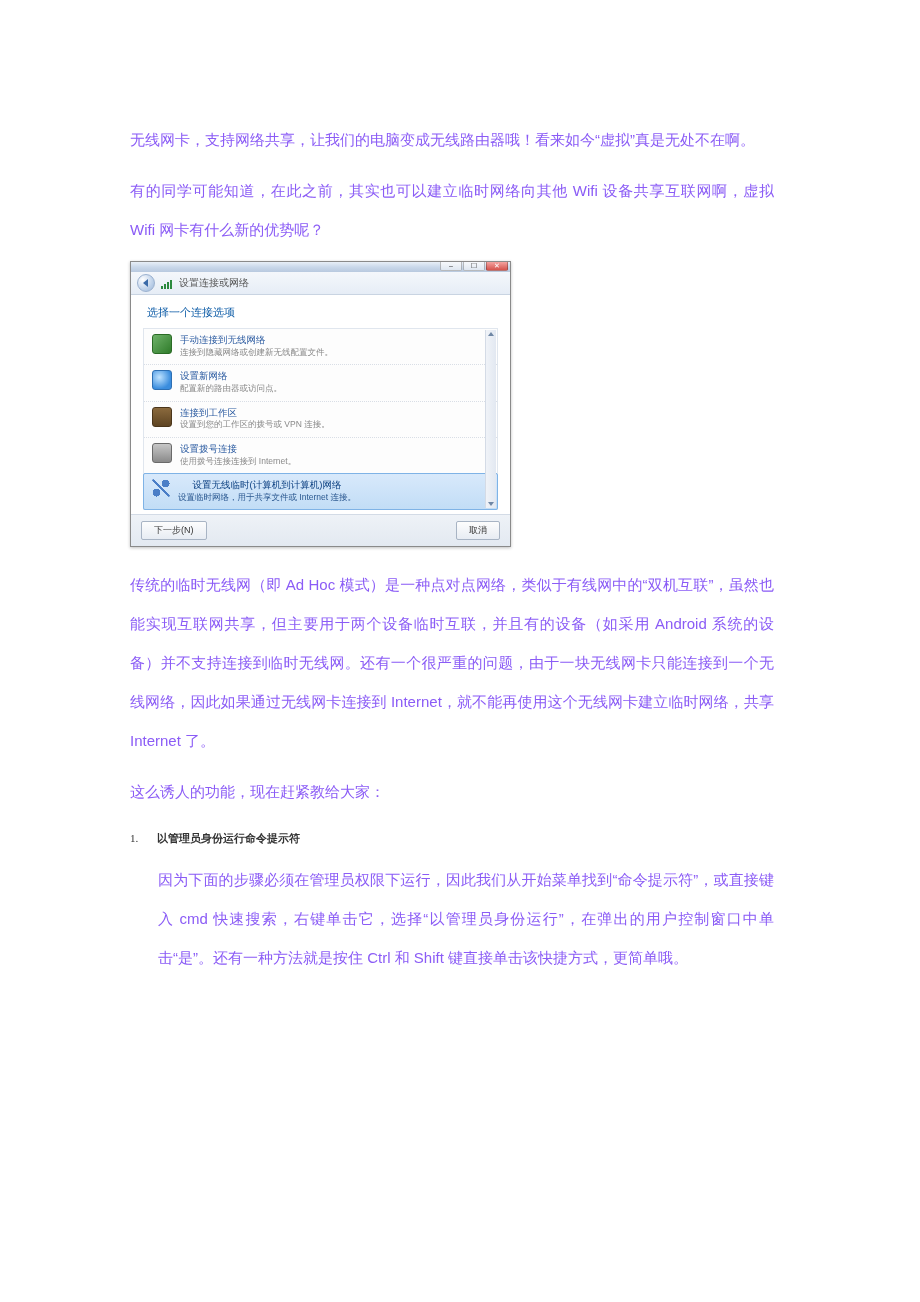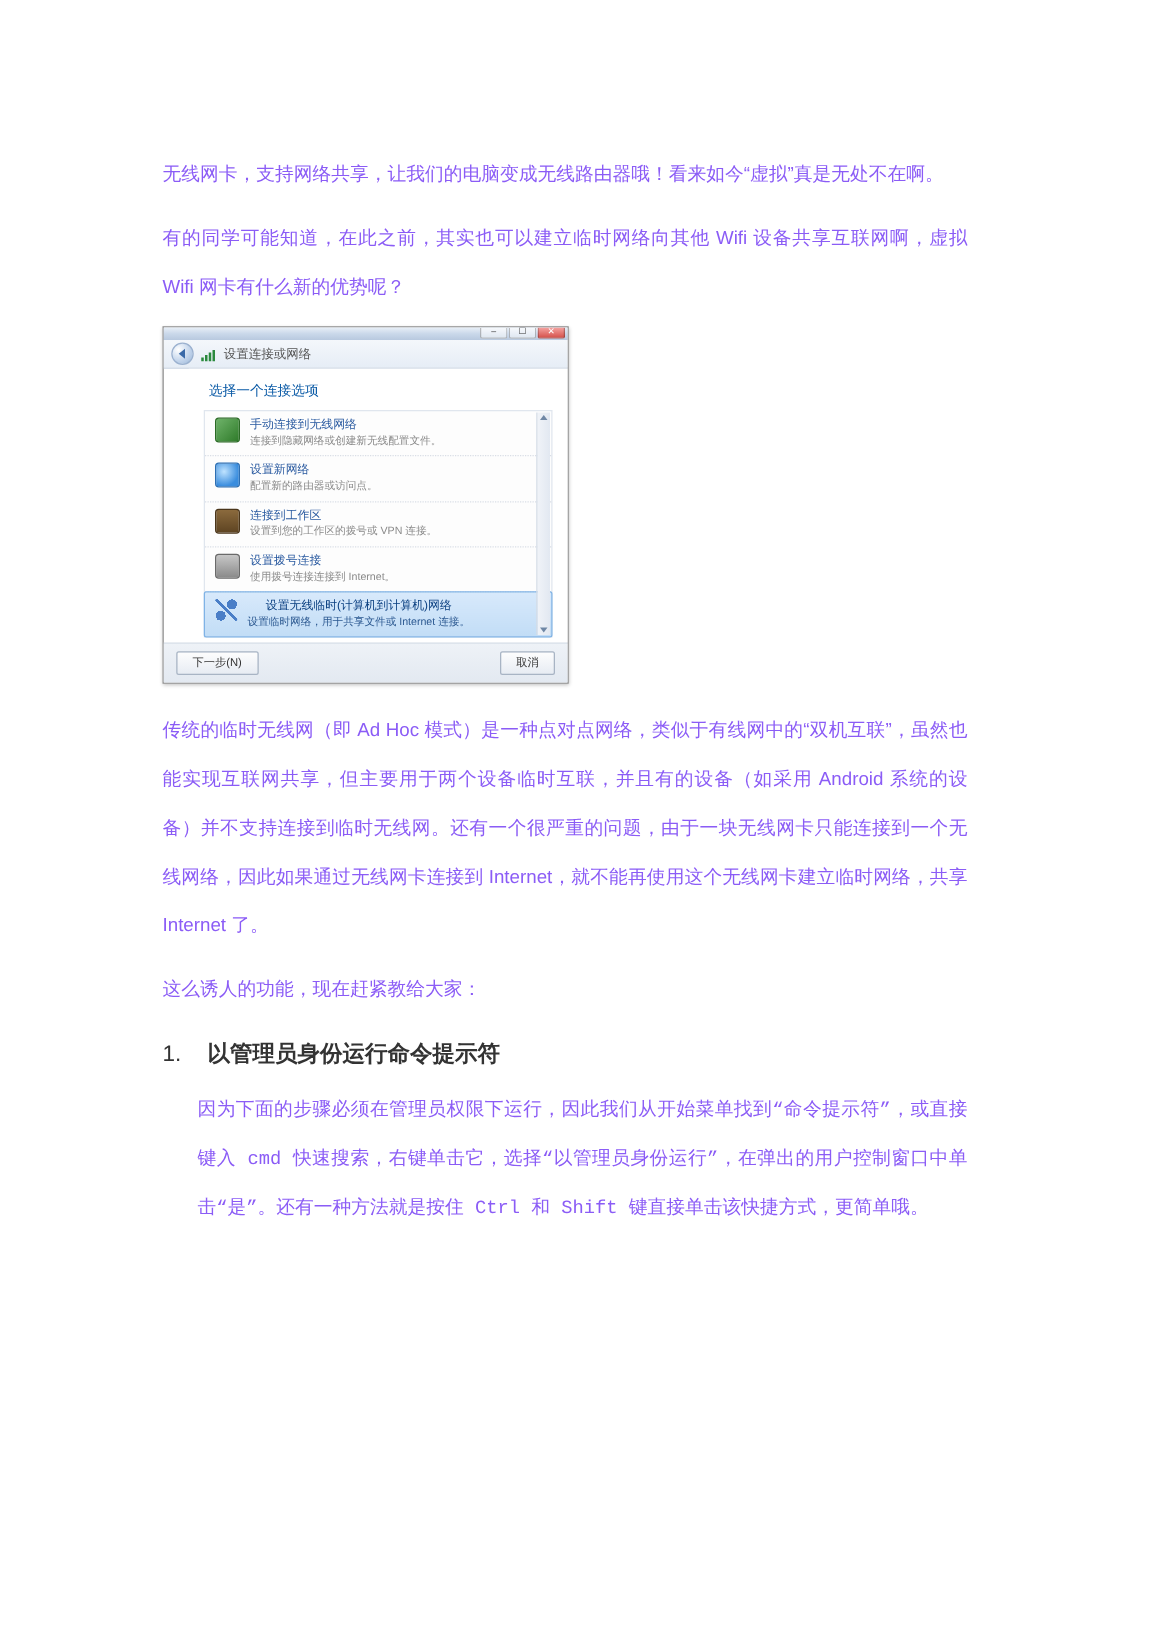--- a/index.html
+++ b/index.html
@@ -14,39 +14,39 @@
     box-sizing: border-box;
   }
   .para {
     font-size: 15px;
     color: #8b5cf6;
     line-height: 2.6;
     margin: 0 16px 12px 0;
     text-align: justify;
   }
   .heading-row {
-    font-size: 18px;
+    font-size: 11px;
     margin: 20px 0 14px 0;
+    font-family: Liberation Serif, serif;
   }
   .num {
     color: #333;
     margin-right: 16px;
   }
   .bold {
     font-weight: bold;
     color: #333;
   }
   .indent {
     padding-left: 28px;
-    font-family: Liberation Mono, monospace;
   }
 
   
   .wizard-wrap {
-    width: 325px;
+    width: 381px;
     margin: 6px 0 18px 0;
   }
   .wizard {
     border: 1px solid #8a8a8a;
     font-family: "Microsoft YaHei", "Segoe UI", Tahoma, sans-serif;
     box-shadow: 0 1px 3px rgba(0,0,0,0.25);
     background: #fff;
   }
   .titlebar {
     height: 10px;
@@ -116,21 +116,20 @@
   .signal-icon span:nth-child(2){left:3px;height:5px;}
   .signal-icon span:nth-child(3){left:6px;height:7px;}
   .signal-icon span:nth-child(4){left:9px;height:9px;}
   .crumb-text {
     font-size: 10px;
     color: #555;
   }
   .wiz-body {
     background: #ffffff;
     padding: 10px 0 4px 0;
-    margin-left: 20px;
   }
   .wiz-heading {
     font-size: 11px;
     color: #0a5aa6;
     padding: 0 16px 8px 16px;
   }
   .option-list {
     margin: 0 12px;
     border: 1px solid #e0e6ee;
     background: #fdfdfd;

